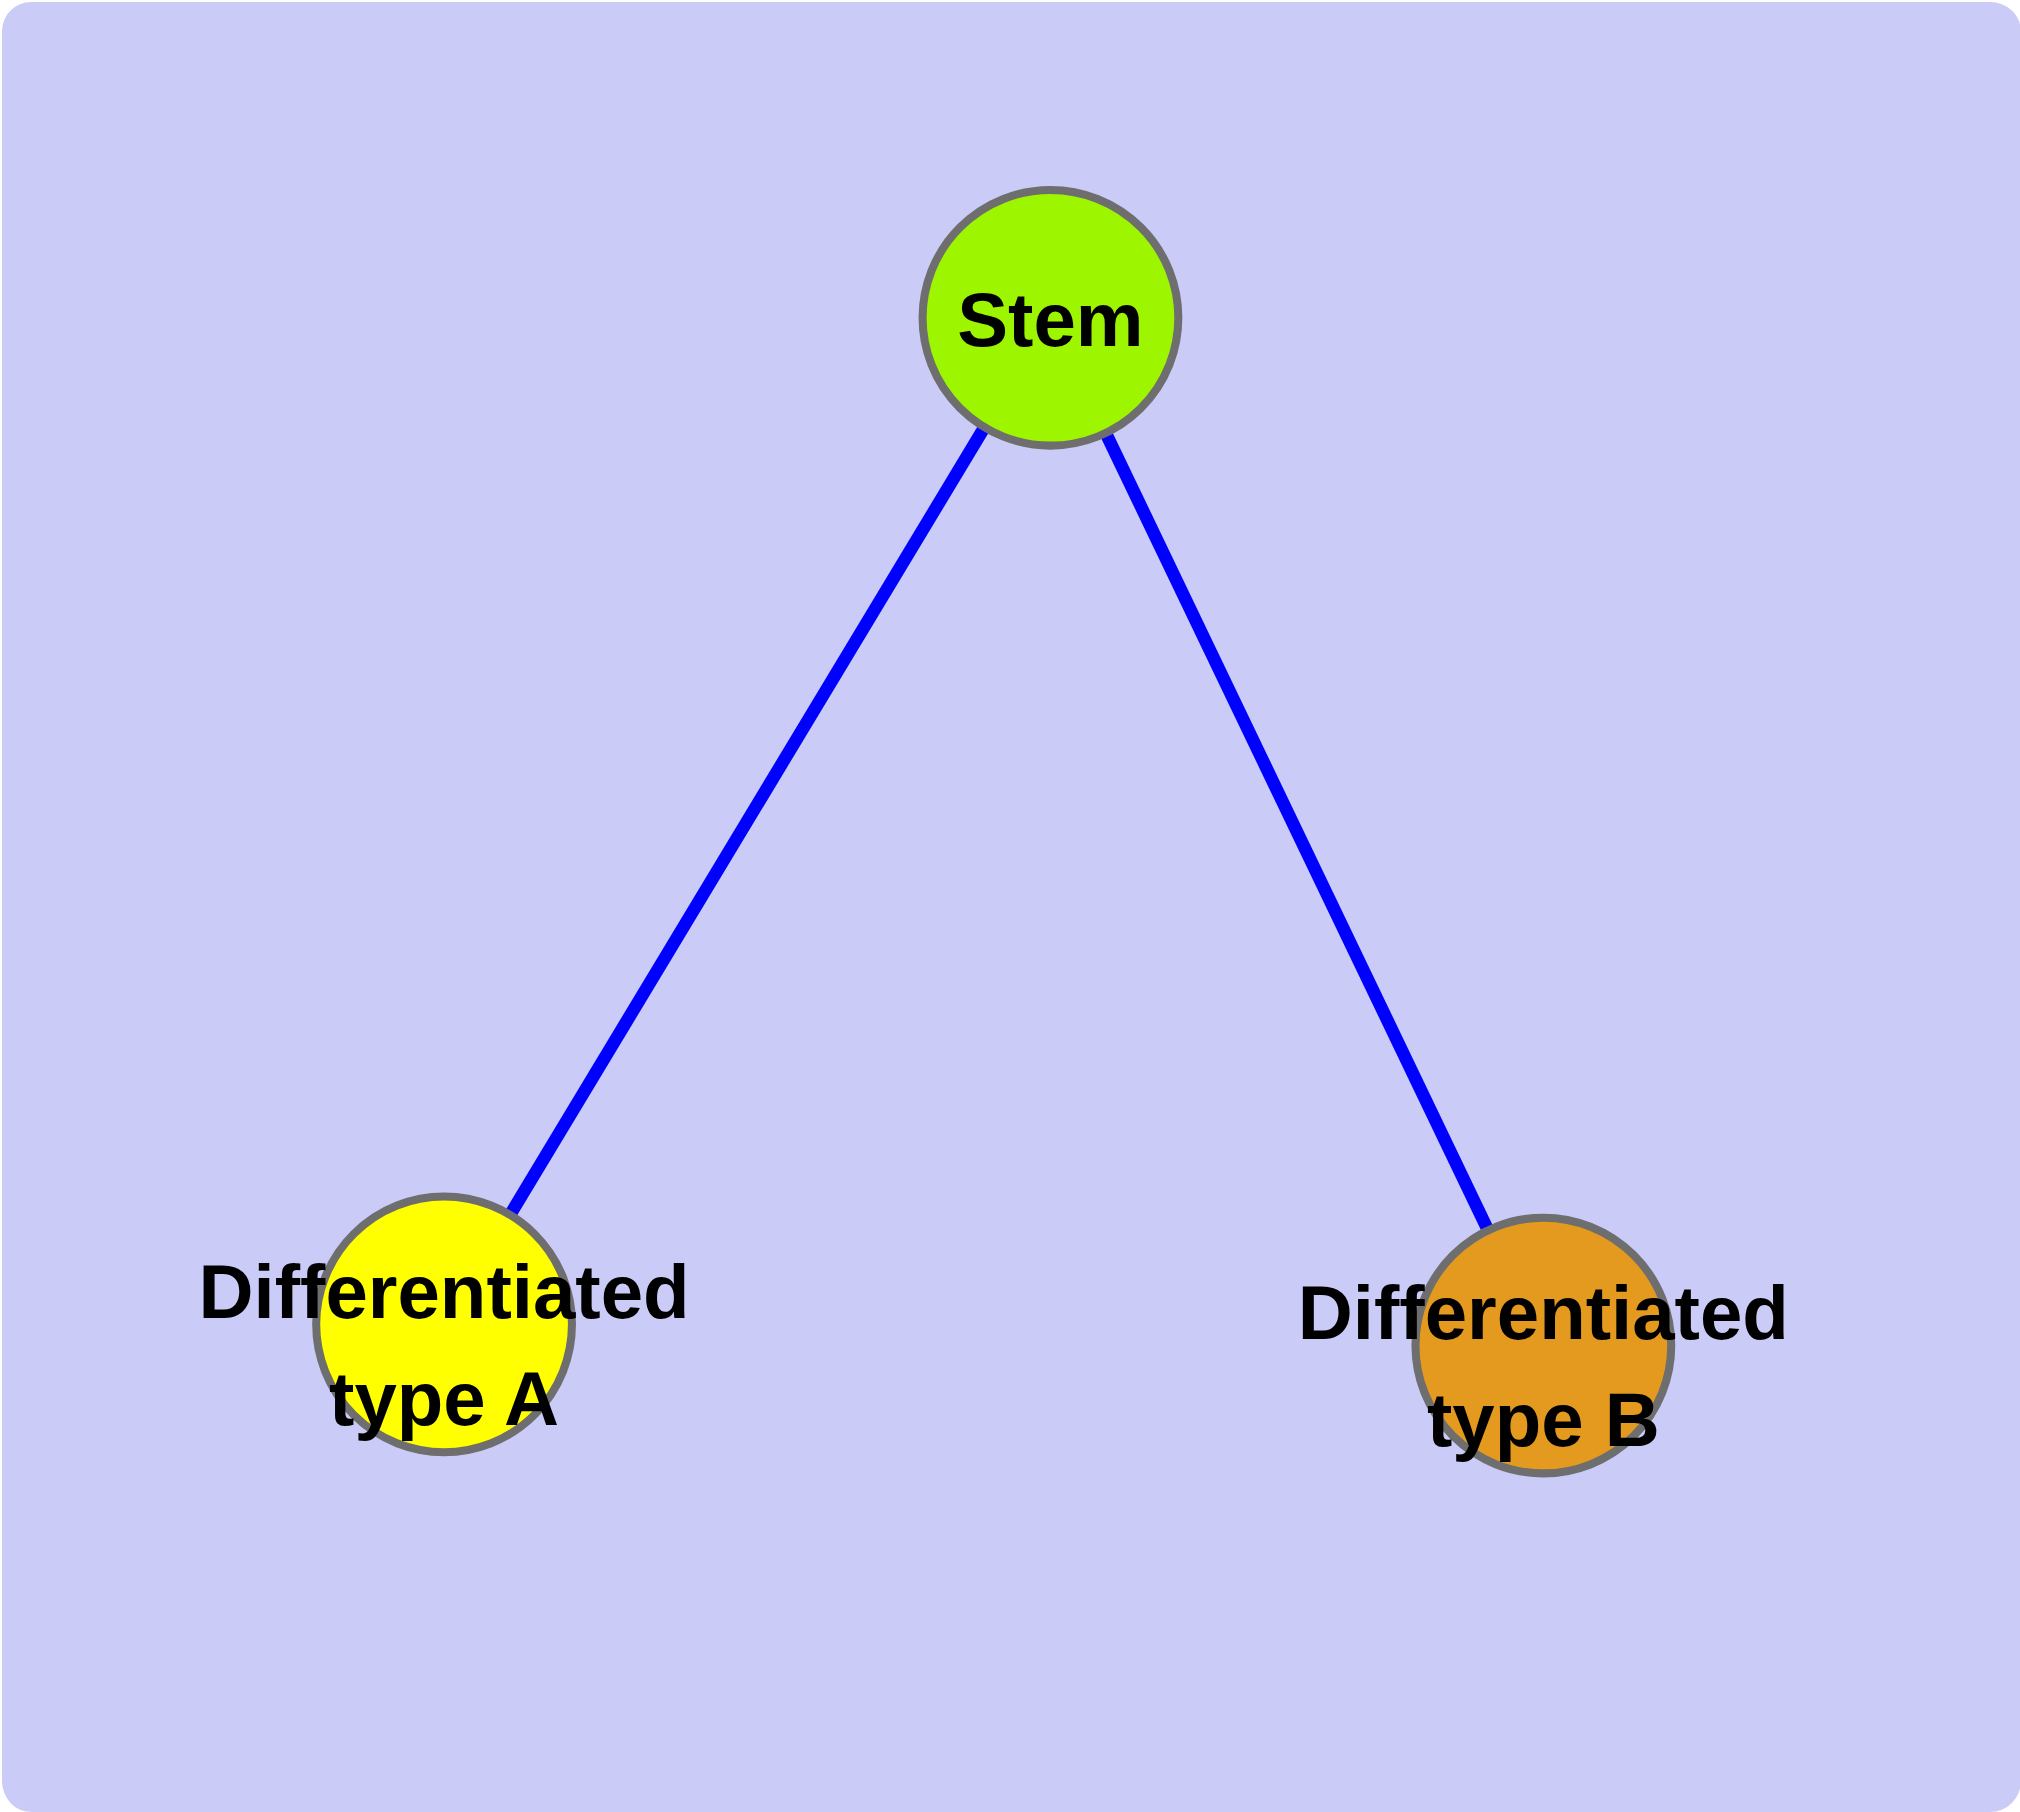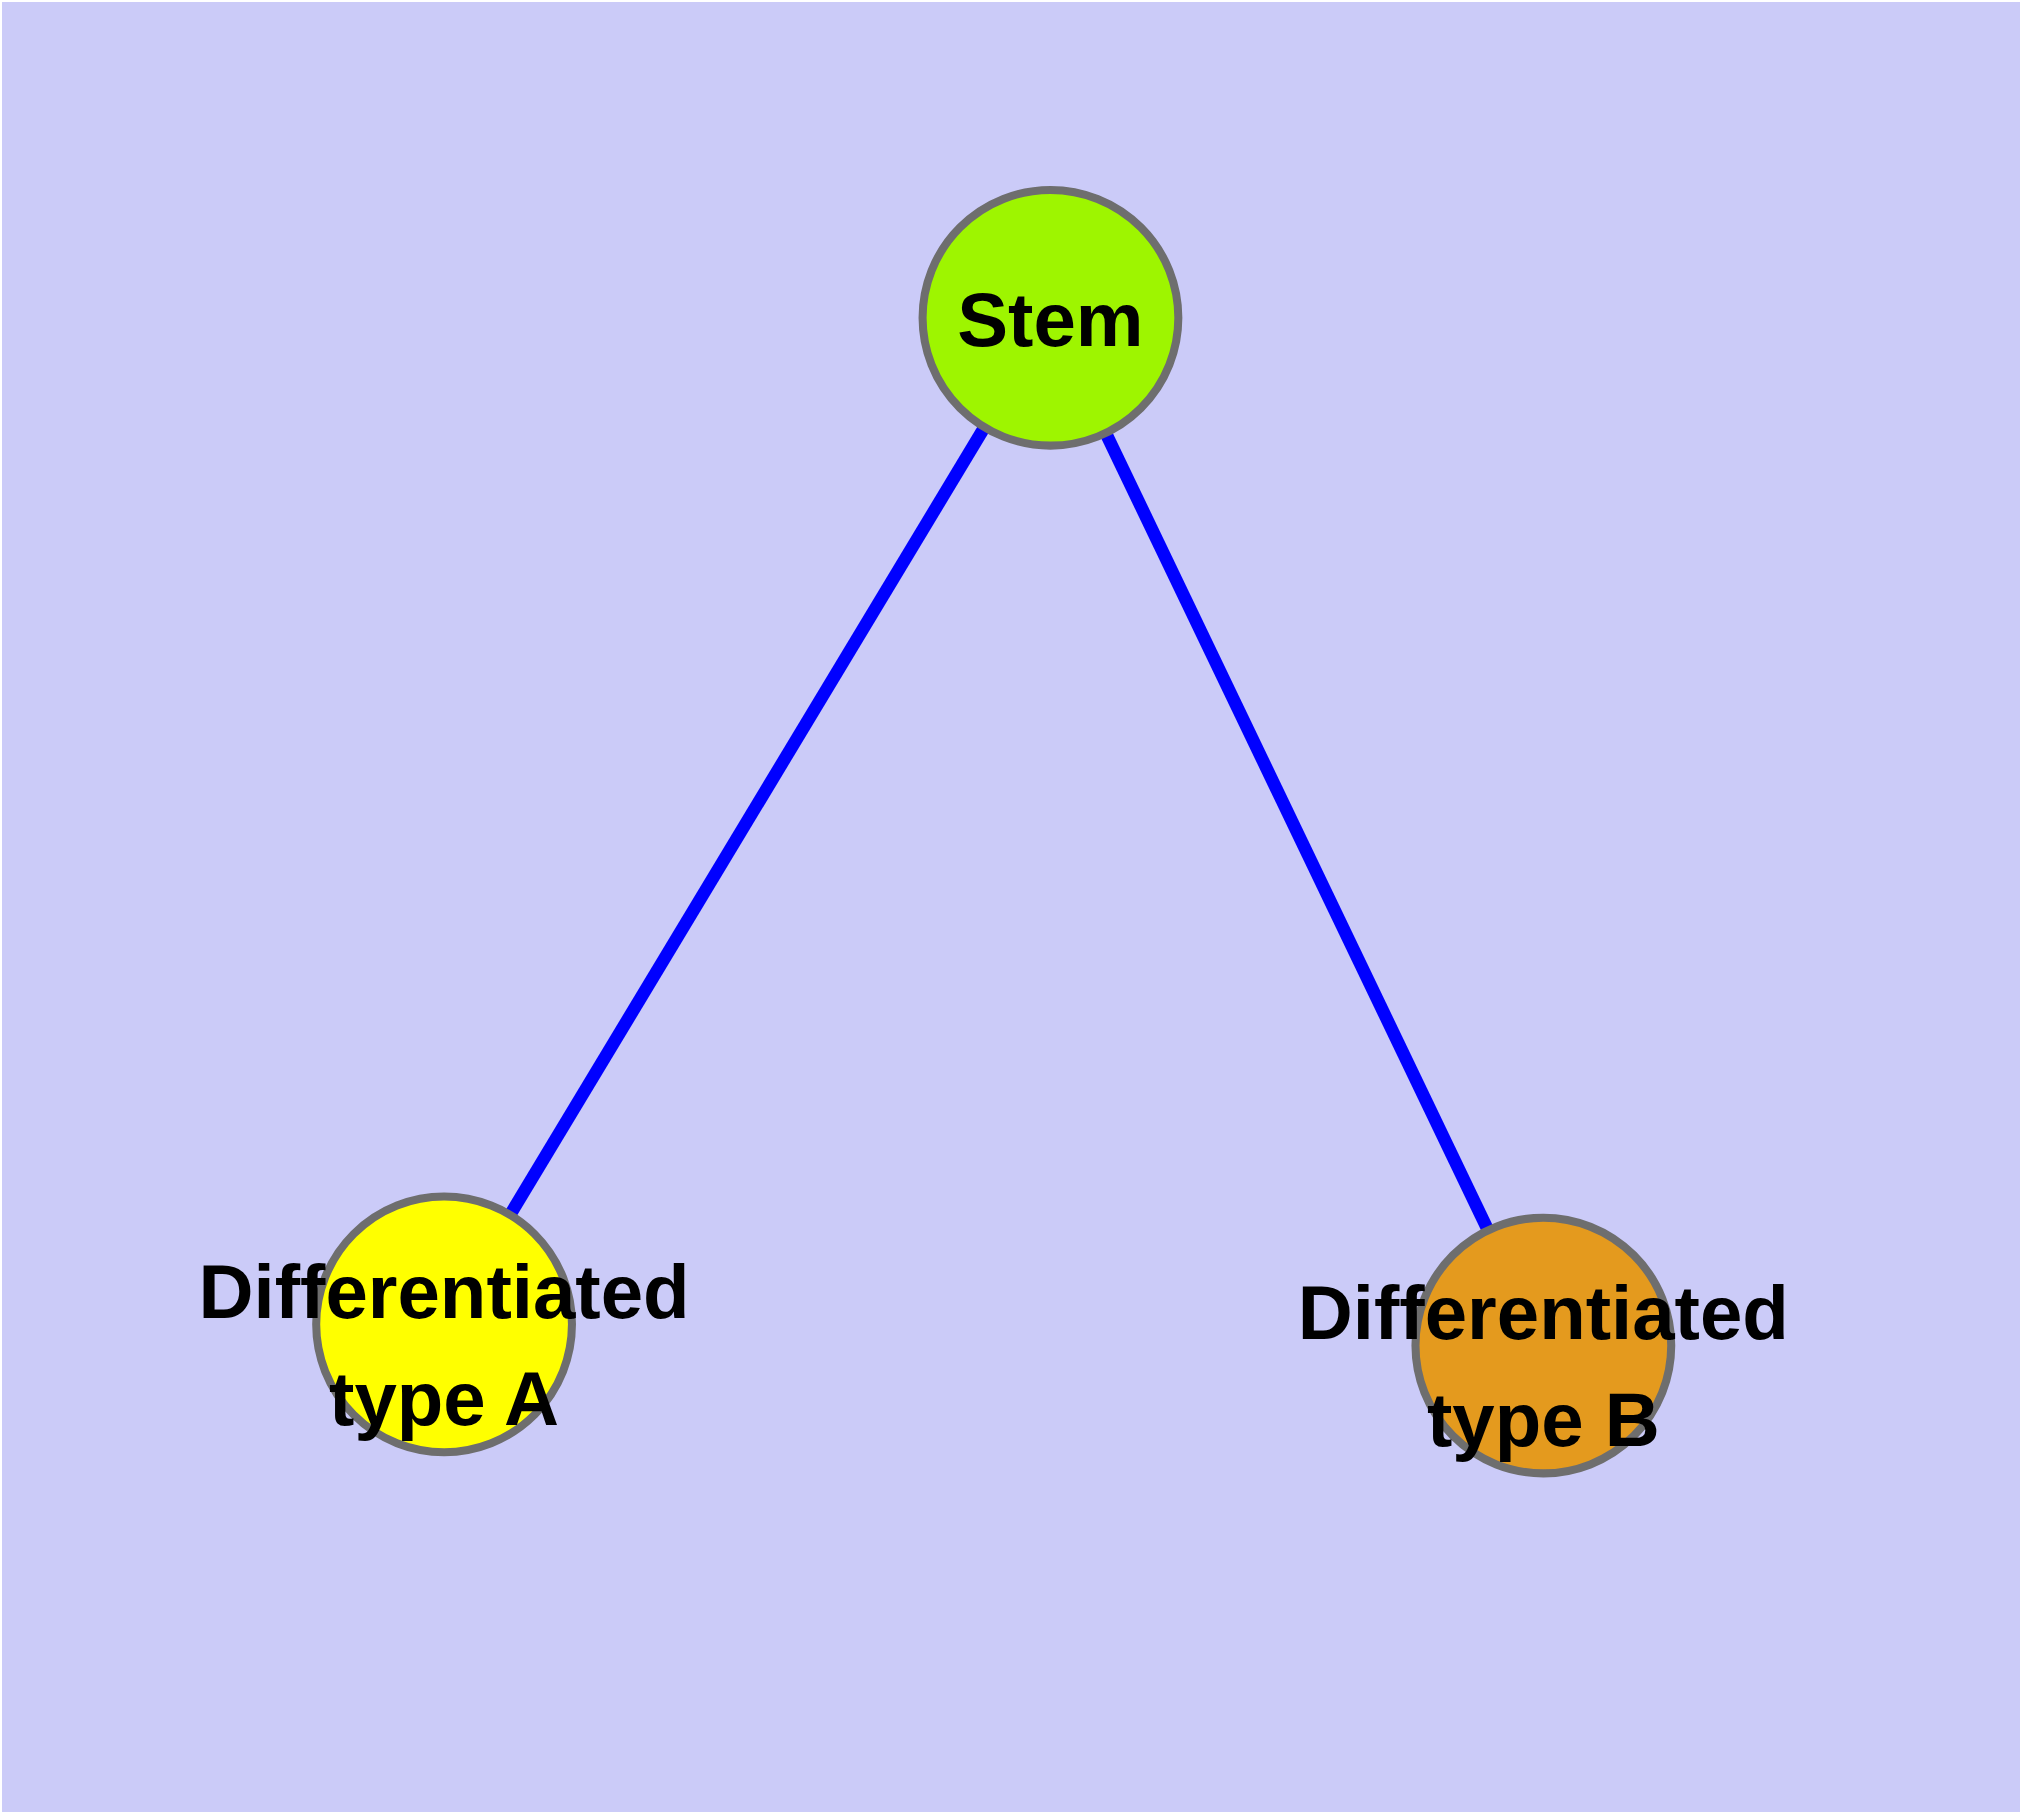--- a/index.html
+++ b/index.html
@@ -26,21 +26,21 @@
     height: 100%;
   }
   svg.graph text {
     font-family: "Liberation Sans", "DejaVu Sans", sans-serif;
     font-weight: bold;
   }
 </style>
 </head>
 <body>
 
-<div class="stage" style="background: rgb(203, 203, 248);">
+<div class="stage" style="background: rgb(203, 203, 248); border-radius: 31px;">
   <svg class="graph" id="graph" viewBox="0 0 2384 2138" preserveAspectRatio="none" xmlns="http://www.w3.org/2000/svg">
       <line x1="1238" y1="373" x2="522" y2="1562" stroke="#0000FF" stroke-width="15"></line>
       <line x1="1238" y1="373" x2="1820" y2="1587" stroke="#0000FF" stroke-width="15"></line>
       <g>
         <circle cx="1238" cy="373" r="151" fill="#9EF500" stroke="#6E6E6E" stroke-width="9.5"></circle>
         <text text-anchor="middle" fill="#000000" font-size="90"><tspan x="1238" y="406">Stem</tspan></text>
       </g>
       <g>
         <circle cx="522" cy="1562" r="151" fill="#FFFF00" stroke="#6E6E6E" stroke-width="9.5"></circle>
         <text text-anchor="middle" fill="#000000" font-size="90"><tspan x="522" y="1554">Differentiated</tspan><tspan x="522" y="1681">type A</tspan></text>

